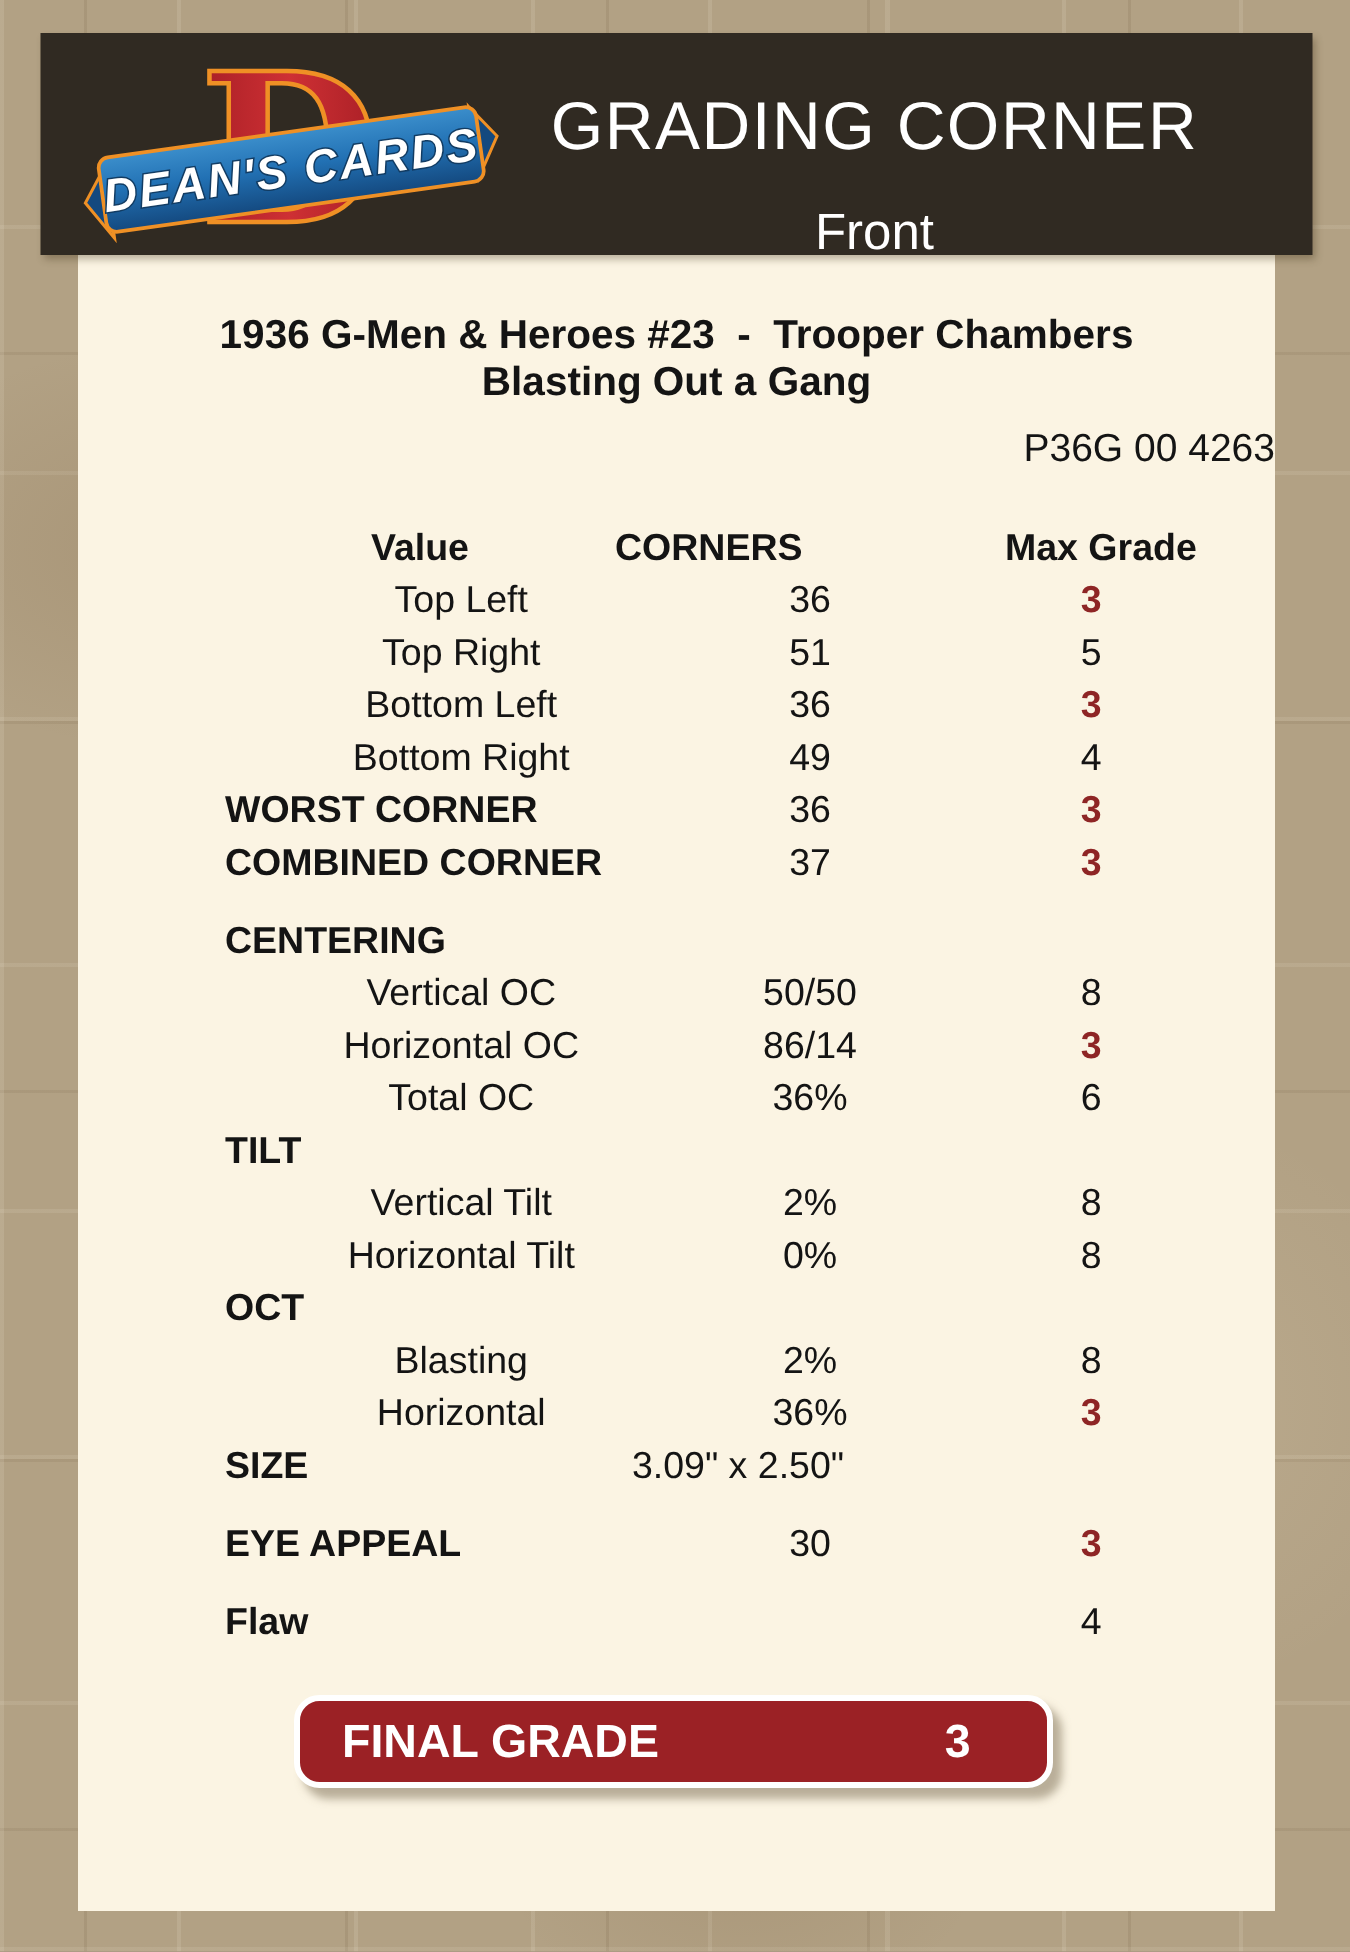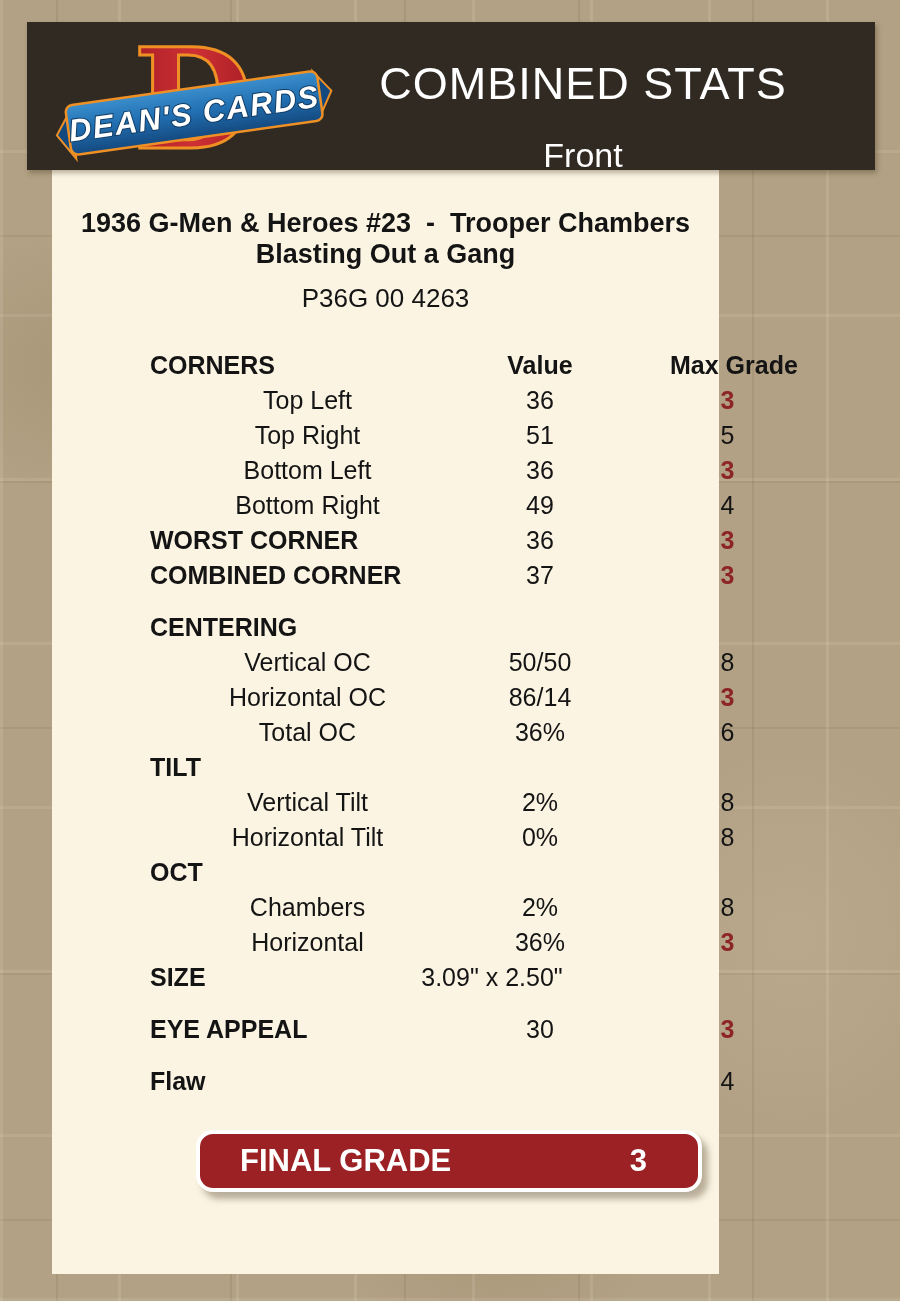--- a/index.html
+++ b/index.html
@@ -34,31 +34,31 @@
     font-size:31px; letter-spacing:1.5px;
   }
   .header-text {
     position:absolute; left:300px; right:36px; top:36px;
     text-align:center; color:var(--header-text,#ffffff);
   }
   .h-title { font-size:45px; letter-spacing:1px; line-height:52px; }
   .h-sub   { font-size:34px; line-height:40px; margin-top:25px; }
 
   .panel {
-    position:absolute; left:52px; top:170px; width:667px; height:1104px;
+    position:absolute; left:52px; top:170px; width:798px; height:1104px;
     background:var(--panel-bg,#fbf4e3);
     z-index:2;
     color:var(--text-black,#141414);
   }
   .card-title {
     position:absolute; top:38px; left:0; right:0; text-align:center;
     font-size:27px; font-weight:bold; line-height:31px;
   }
   .card-id {
-    position:absolute; top:113px; left:0; right:0; text-align:center;
+    position:absolute; top:113px; left:0; right:0; text-align:right;
     font-size:26px; line-height:30px;
   }
 
   .gtable { position:absolute; left:98px; top:178px; width:640px; font-size:25px; }
   .trow { display:flex; height:35px; line-height:35px; }
   .trow.gap { margin-top:17px;align-items:center; }
   .cell { white-space:nowrap; }
   .cell.label { width:260px; }
   .cell.label.indent { padding-left:55px;text-align:center; }
   .cell.value { width:260px; text-align:center; }
@@ -66,21 +66,21 @@
   .cell.grade { width:115px; text-align:center; }
   .bold { font-weight:bold; }
   .cell.grade.red { color:var(--accent-red,#8e2525); font-weight:bold; }
 
   .final-grade {
     position:absolute; left:144px; top:960px; width:506px; height:62px;
     background:var(--button-red,#9b2125);
     border:4px solid #ffffff; border-radius:17px;
     box-shadow:6px 7px 6px rgba(120,105,80,.5);
     display:flex; align-items:center; justify-content:space-between;
-    padding:0 51px 0 40px;
+    padding:0 51px 0 28px;
     color:#ffffff; font-weight:bold; font-size:31px;
     cursor:pointer;
   }
 </style>
 </head>
 <body>
 
 <div class="page">
 
   <div class="header-bar">
@@ -101,38 +101,38 @@
       <text class="logo-d-text" x="140" y="120" text-anchor="middle" fill="url(#dGrad)" style="stroke:var(--logo-orange,#ef9025);stroke-width:3px;">D</text>
       <g transform="rotate(-8 141 84)">
         <polygon points="18,66 2,88 18,114" fill="#14497f" style="stroke:var(--logo-orange,#ef9025);stroke-width:2px;"></polygon>
         <polygon points="264,60 280,82 264,108" fill="#14497f" style="stroke:var(--logo-orange,#ef9025);stroke-width:2px;"></polygon>
         <rect x="14" y="60" width="254" height="50" rx="7" fill="url(#ribbonGrad)" style="stroke:var(--logo-orange,#ef9025);stroke-width:2.5px;"></rect>
         <text class="ribbon-text" x="141" y="96" text-anchor="middle" fill="#ffffff" style="paint-order:stroke;stroke:#123c63;stroke-width:2px;">DEAN'S CARDS</text>
       </g>
     </svg>
 
     <div class="header-text">
-      <div class="h-title">COMBINED STATS</div>
+      <div class="h-title">GRADING CORNER</div>
       <div class="h-sub">Front</div>
     </div>
   </div>
 
   <div class="panel">
 
     <div class="card-title">
       <div>1936 G-Men &amp; Heroes #23&nbsp; -&nbsp; Trooper Chambers</div>
       <div>Blasting Out a Gang</div>
     </div>
 
     <div class="card-id">P36G 00 4263</div>
 
     <div class="gtable">
       <div class="trow">
+        <div class="cell value bold">Value</div>
         <div class="cell label bold">CORNERS</div>
-        <div class="cell value bold">Value</div>
         <div class="cell grade bold">Max Grade</div>
       </div>
       <div id="table-rows">
           <div class="trow">
             <div class="cell label indent">Top Left</div>
             <div class="cell value">36</div>
             <div class="cell grade red">3</div>
           </div>
           <div class="trow">
             <div class="cell label indent">Top Right</div>
@@ -193,21 +193,21 @@
             <div class="cell label indent">Horizontal Tilt</div>
             <div class="cell value">0%</div>
             <div class="cell grade">8</div>
           </div>
           <div class="trow">
             <div class="cell label bold">OCT</div>
             <div class="cell value"></div>
             <div class="cell grade"></div>
           </div>
           <div class="trow">
-            <div class="cell label indent">Chambers</div>
+            <div class="cell label indent">Blasting</div>
             <div class="cell value">2%</div>
             <div class="cell grade">8</div>
           </div>
           <div class="trow">
             <div class="cell label indent">Horizontal</div>
             <div class="cell value">36%</div>
             <div class="cell grade red">3</div>
           </div>
           <div class="trow">
             <div class="cell label bold">SIZE</div>

